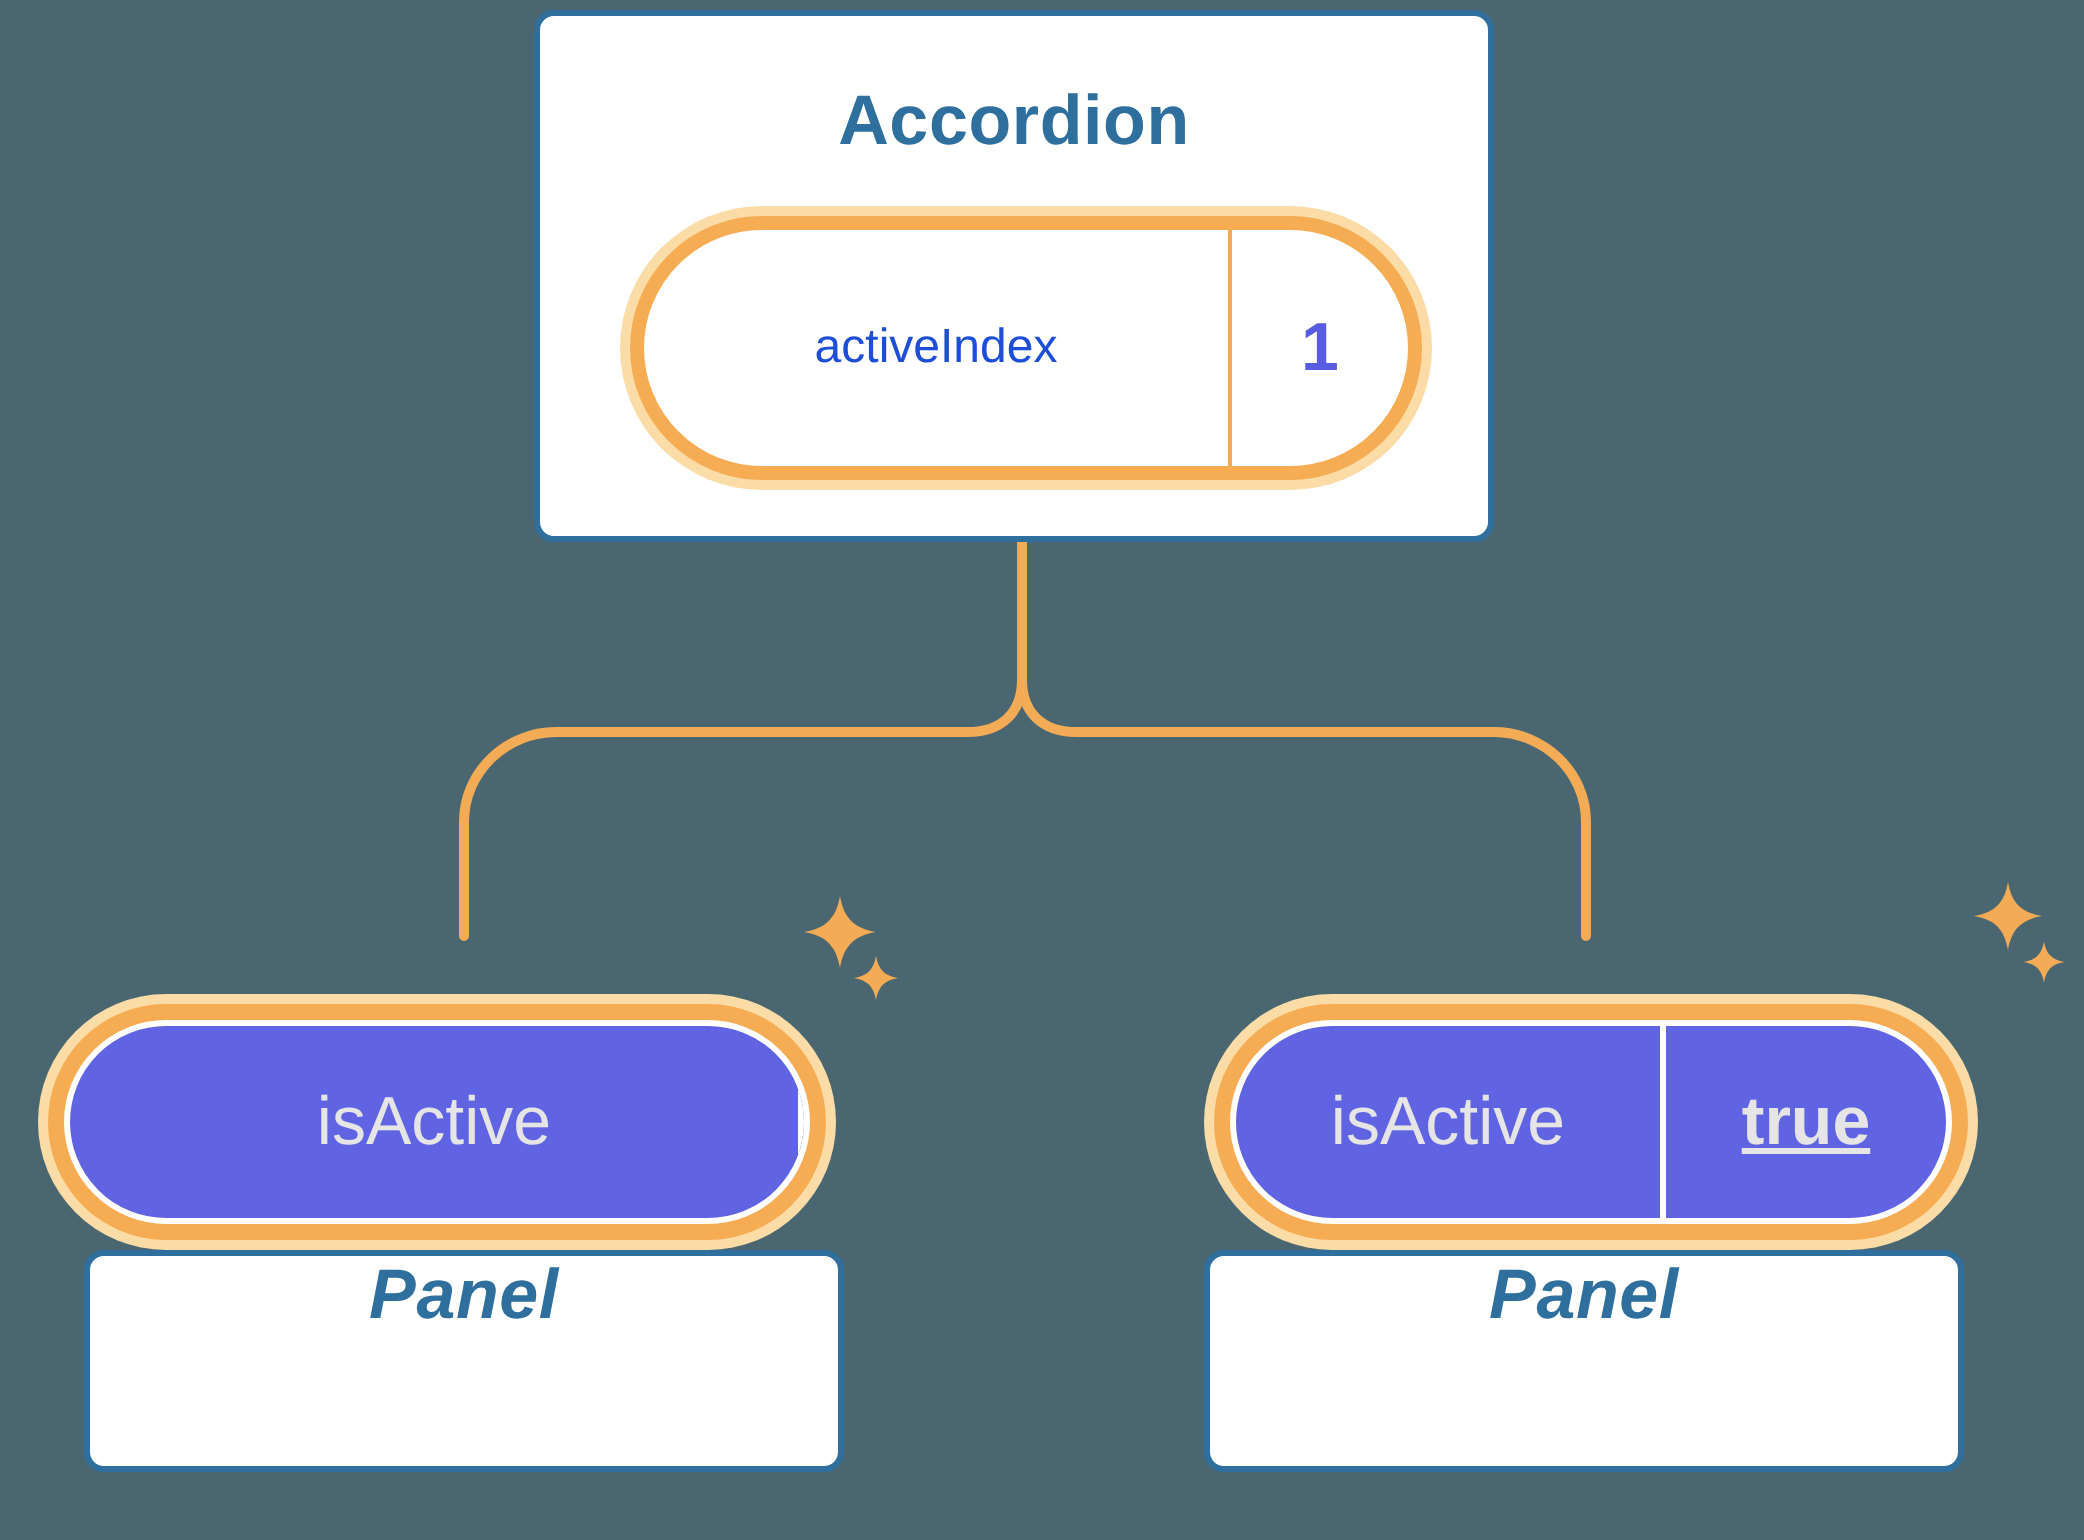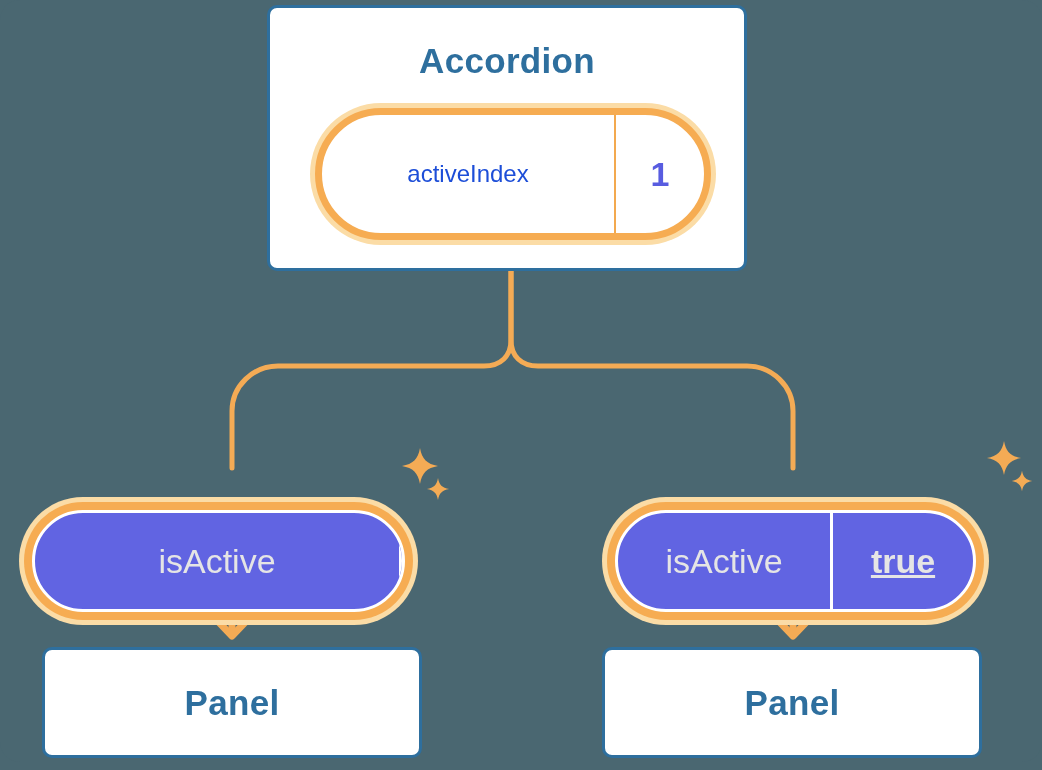--- a/index.html
+++ b/index.html
@@ -40,24 +40,25 @@
     font-size: 35px;
     font-weight: 600;
     text-align: center;
     letter-spacing: 0.3px;
   }
   .accordion-card .card-title {
     margin-top: 33px;
   }
   .panel-card {
     width: 380px; height: 111px;
-    top: 647px;
+    top: 625px;
     display: flex;
-    align-items: center;
+    align-items: flex-start;
     justify-content: center;
+    font-style: italic;
   }
   .panel-left  { left: 42px; }
   .panel-right { left: 602px; }
 
   
   .state-pill {
     position: absolute;
     left: 45px; top: 100px;
     width: 382px; height: 118px;
     background: #ffffff;

